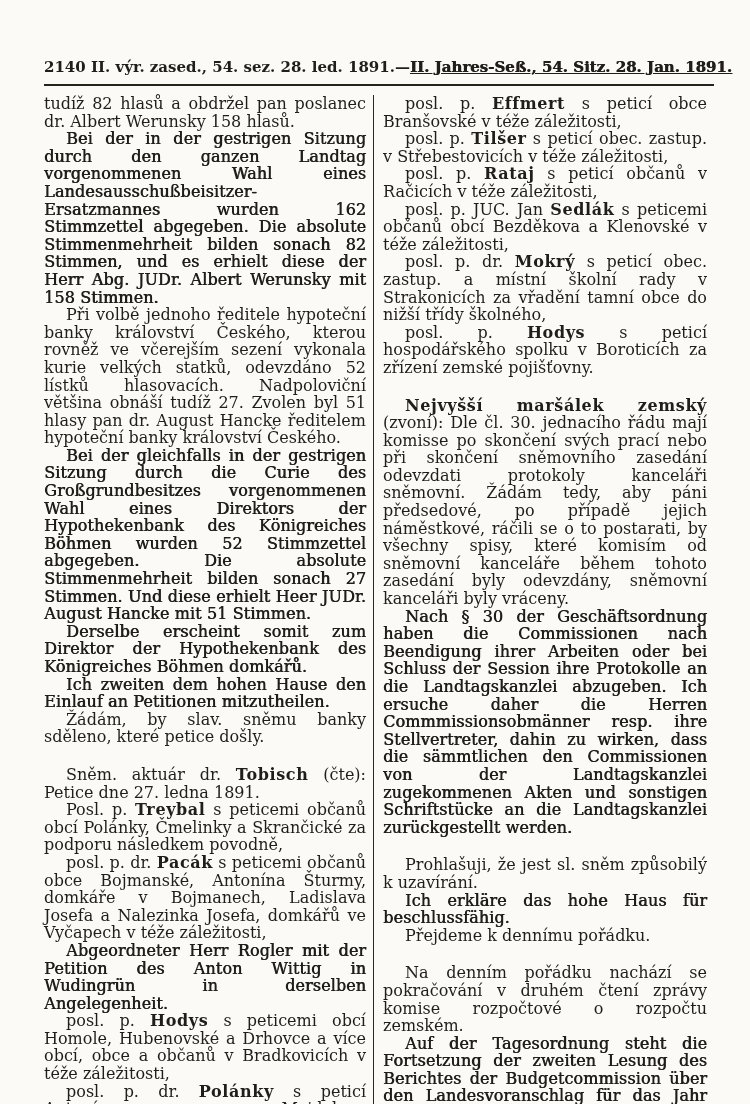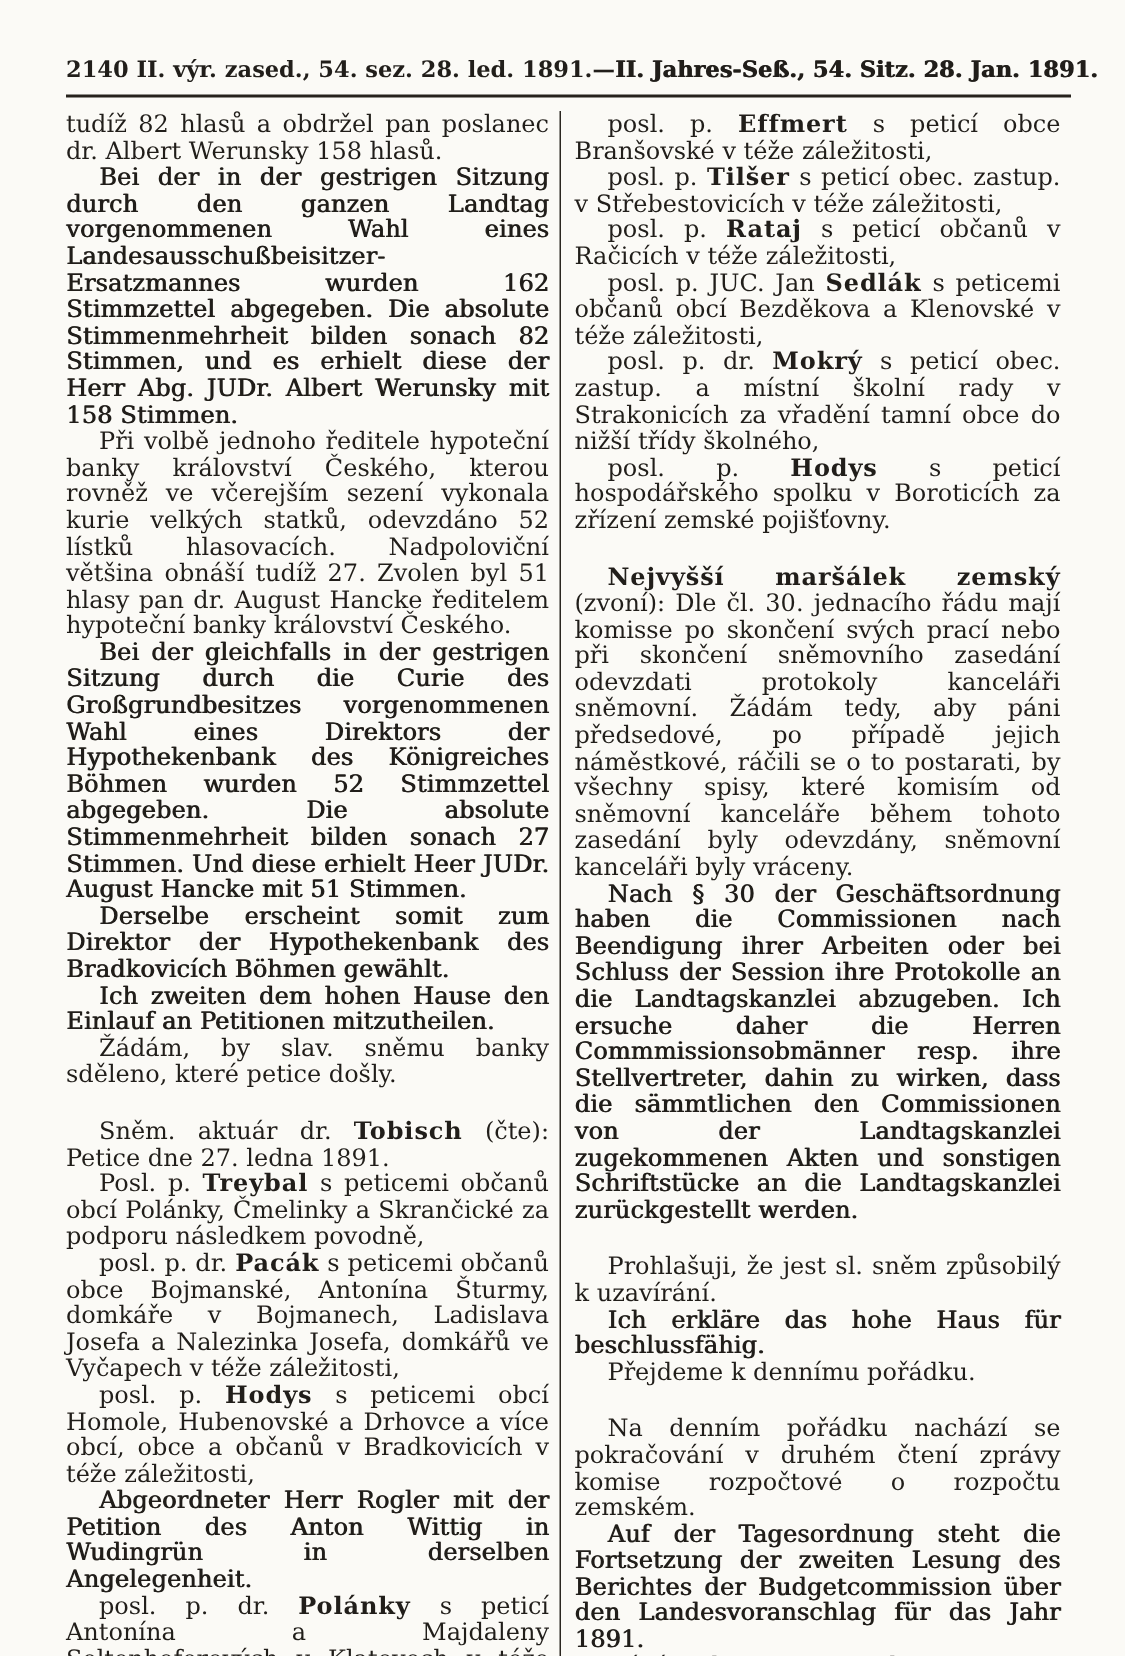--- a/index.html
+++ b/index.html
@@ -3,29 +3,29 @@
 <meta charset="utf-8">
 <style>
   html,body{margin:0;padding:0;}
   body{
     width:750px;height:1104px;
     background:#fbfaf6;
     color:#211e1a;
     font-family:"DejaVu Serif","Liberation Serif",serif;
     overflow:hidden;
   }
-  .page{box-sizing:border-box;width:750px;height:1104px;padding:36px 36px 0 44px;}
+  .page{box-sizing:border-box;width:750px;height:1104px;padding:57px 36px 0 44px;}
   .header{
     display:flex;justify-content:space-between;align-items:baseline;
     font-weight:bold;font-size:15px;line-height:20px;
     padding:0 2px 7px 0;
     border-bottom:2px solid #26221c;
     white-space:nowrap;
   }
-  .header .h-de{text-shadow:0.5px 0 0 currentColor;}
+  .header .h-de{text-shadow:0.5px 0 0 currentColor;text-decoration:underline;}
   .columns{display:flex;margin-top:9px;align-items:stretch;}
   .col{
     text-align:justify;font-size:16px;line-height:17.6px;
   }
   .col-left{width:322px;padding-right:7px;}
   .divider{width:1px;background:#2b2620;flex:0 0 1px;}
   .col-right{width:324px;padding-left:9px;}
   .para{margin:0;}
   .para.indent{text-indent:22px;}
   .para.gap{margin-top:20px;}
@@ -41,28 +41,28 @@
     <span class="h-cs">2140 II. výr. zased., 54. sez. 28. led. 1891.</span>
     <span class="h-dash">—</span>
     <span class="h-de">II. Jahres-Seß., 54. Sitz. 28. Jan. 1891.</span>
   </div>
   <div class="columns">
     <div class="col col-left">
         <p class="para p-cs"><span>tudíž 82 hlasů a obdržel pan poslanec dr. Albert Werunsky 158 hlasů.</span></p>
         <p class="para p-de indent"><span>Bei der in der gestrigen Sitzung durch den ganzen Landtag vorgenommenen Wahl eines Landesausschußbeisitzer-Ersatzmannes wurden 162 Stimmzettel abgegeben. Die absolute Stimmenmehrheit bilden sonach 82 Stimmen, und es erhielt diese der Herr Abg. JUDr. Albert Werunsky mit 158 Stimmen.</span></p>
         <p class="para p-cs indent"><span>Při volbě jednoho ředitele hypoteční banky království Českého, kterou rovněž ve včerejším sezení vykonala kurie velkých statků, odevzdáno 52 lístků hlasovacích. Nadpoloviční většina obnáší tudíž 27. Zvolen byl 51 hlasy pan dr. August Hancke ředitelem hypoteční banky království Českého.</span></p>
         <p class="para p-de indent"><span>Bei der gleichfalls in der gestrigen Sitzung durch die Curie des Großgrundbesitzes vorgenommenen Wahl eines Direktors der Hypothekenbank des Königreiches Böhmen wurden 52 Stimmzettel abgegeben. Die absolute Stimmenmehrheit bilden sonach 27 Stimmen. Und diese erhielt Heer JUDr. August Hancke mit 51 Stimmen.</span></p>
-        <p class="para p-de indent"><span>Derselbe erscheint somit zum Direktor der Hypothekenbank des Bradkovicích Böhmen gewählt.</span></p>
+        <p class="para p-de indent"><span>Derselbe erscheint somit zum Direktor der Hypothekenbank des Königreiches Böhmen domkářů.</span></p>
         <p class="para p-de indent"><span>Ich zweiten dem hohen Hause den Einlauf an Petitionen mitzutheilen.</span></p>
         <p class="para p-cs indent"><span>Žádám, by slav. sněmu banky sděleno, které petice došly.</span></p>
         <p class="para p-cs indent gap"><span>Sněm. aktuár dr. </span><span class="seg-bold">Tobisch</span><span> (čte): Petice dne 27. ledna 1891.</span></p>
         <p class="para p-cs indent"><span>Posl. p. </span><span class="seg-bold">Treybal</span><span> s peticemi občanů obcí Polánky, Čmelinky a Skrančické za podporu následkem povodně,</span></p>
         <p class="para p-cs indent"><span>posl. p. dr. </span><span class="seg-bold">Pacák</span><span> s peticemi občanů obce Bojmanské, Antonína Šturmy, domkáře v Bojmanech, Ladislava Josefa a Nalezinka Josefa, domkářů ve Vyčapech v téže záležitosti,</span></p>
+        <p class="para p-de indent"><span>Abgeordneter Herr Rogler mit der Petition des Anton Wittig in Wudingrün in derselben Angelegenheit.</span></p>
         <p class="para p-cs indent"><span>posl. p. </span><span class="seg-bold">Hodys</span><span> s peticemi obcí Homole, Hubenovské a Drhovce a více obcí, obce a občanů v Bradkovicích v téže záležitosti,</span></p>
-        <p class="para p-de indent"><span>Abgeordneter Herr Rogler mit der Petition des Anton Wittig in Wudingrün in derselben Angelegenheit.</span></p>
         <p class="para p-cs indent"><span>posl. p. dr. </span><span class="seg-bold">Polánky</span><span> s peticí Antonína a Majdaleny Seltenhoferových v Klatovech v téže záležitosti,</span></p>
         <p class="para p-cs indent"><span>posl. p. dr. </span><span class="seg-bold">Mokrý</span><span> s peticí občanů města Vodňan v téže záležitosti,</span></p>
         <p class="para p-cs indent"><span>posl. p. </span><span class="seg-bold">Janda</span><span> s peticí občanů rady</span></p>
       </div>
     <div class="divider"></div>
     <div class="col col-right">
         <p class="para p-cs indent"><span>posl. p. </span><span class="seg-bold">Effmert</span><span> s peticí obce Branšovské v téže záležitosti,</span></p>
         <p class="para p-cs indent"><span>posl. p. </span><span class="seg-bold">Tilšer</span><span> s peticí obec. zastup. v Střebestovicích v téže záležitosti,</span></p>
         <p class="para p-cs indent"><span>posl. p. </span><span class="seg-bold">Rataj</span><span> s peticí občanů v Račicích v téže záležitosti,</span></p>
         <p class="para p-cs indent"><span>posl. p. JUC. Jan </span><span class="seg-bold">Sedlák</span><span> s peticemi občanů obcí Bezděkova a Klenovské v téže záležitosti,</span></p>

